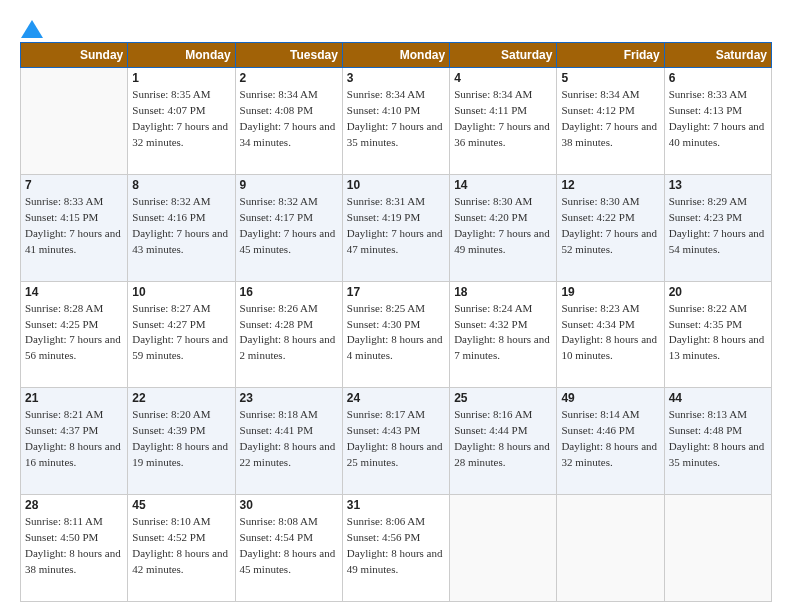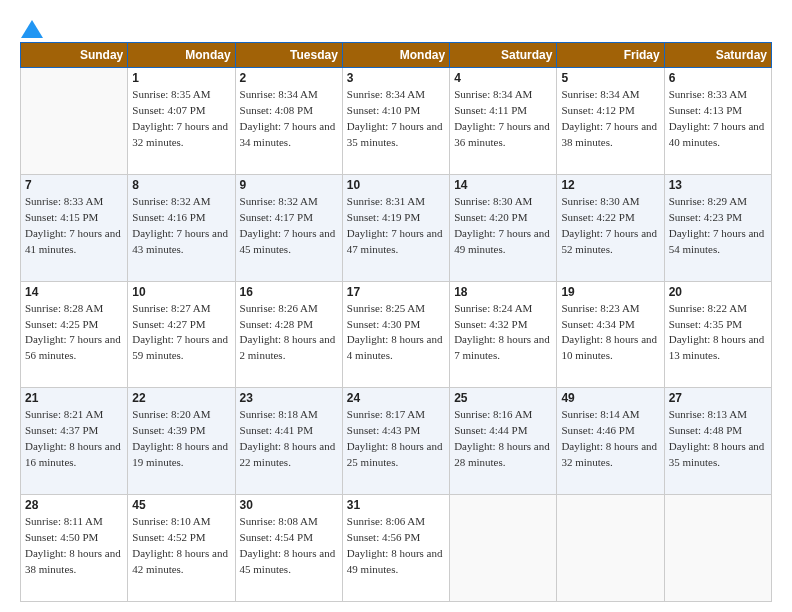--- a/index.html
+++ b/index.html
@@ -225,21 +225,21 @@
           </td>
           <td>
             <span class="day-num">25</span>
             <div class="day-info">Sunrise: 8:16 AM<br>Sunset: 4:44 PM<br>Daylight: 8 hours and 28 minutes.</div>
           </td>
           <td>
             <span class="day-num">49</span>
             <div class="day-info">Sunrise: 8:14 AM<br>Sunset: 4:46 PM<br>Daylight: 8 hours and 32 minutes.</div>
           </td>
           <td>
-            <span class="day-num">27</span>
+            <span class="day-num">44</span>
             <div class="day-info">Sunrise: 8:13 AM<br>Sunset: 4:48 PM<br>Daylight: 8 hours and 35 minutes.</div>
           </td>
         </tr>
         <tr>
           <td>
             <span class="day-num">28</span>
             <div class="day-info">Sunrise: 8:11 AM<br>Sunset: 4:50 PM<br>Daylight: 8 hours and 38 minutes.</div>
           </td>
           <td>
             <span class="day-num">45</span>

